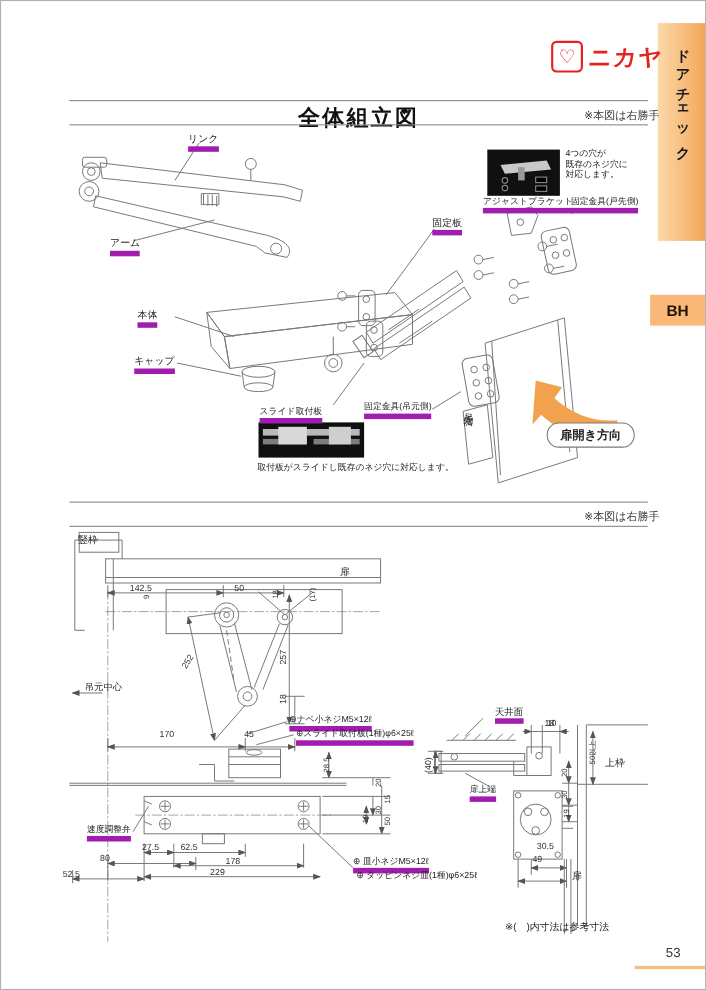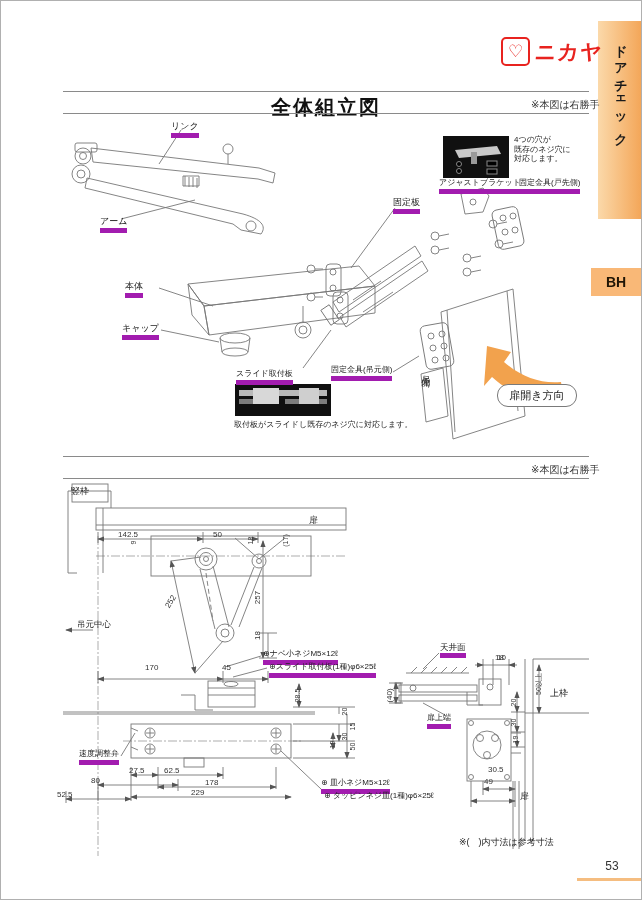--- a/index.html
+++ b/index.html
@@ -25,21 +25,21 @@
   .tab-bh{position:absolute;left:590px;top:267px;width:50px;height:28px;
           background:#f9b877;display:flex;align-items:center;justify-content:center;
           font-size:14px;font-weight:bold;color:#201505;}
   .logo{position:absolute;left:500px;top:36px;display:flex;align-items:center;gap:5px;}
   .logo-box{width:25px;height:25px;border:2.5px solid #e8231f;border-radius:5px;
             display:flex;align-items:center;justify-content:center;
             color:#e8231f;font-size:17px;line-height:1;}
   .logo-text{color:#e8231f;font-size:21px;font-weight:bold;transform:skewX(-6deg);letter-spacing:1px;}
   .pill{position:absolute;left:496px;top:383px;width:78px;height:21px;border:1px solid #7a7a7a;
         border-radius:11px;display:flex;align-items:center;justify-content:center;
-        font-size:11px;font-weight:normal;color:#222;background:#fff;}
+        font-size:11px;font-weight:bold;color:#222;background:#fff;}
   .vtag{position:absolute;left:419px;top:368px;writing-mode:vertical-rl;text-orientation:upright;
         font-size:9px;color:#222;letter-spacing:1px;transform:rotate(6deg);}
   .pagenum{position:absolute;left:596px;top:858px;font-size:12px;color:#333;width:30px;text-align:center;}
   .pagenum-rule{position:absolute;left:576px;top:877px;width:64px;height:3px;background:#f5bd80;}
   svg{position:absolute;overflow:visible;}
 </style>
 </head>
 <body>
 
 <div class="page">
@@ -400,21 +400,21 @@
   <div class="dim s rot" style="left:348px;top:742px">50</div>
   <div class="lbl u" style="left:78px;top:748px;font-size:8px">速度調整弁</div>
   <div class="dim" style="left:128px;top:765px">27.5</div>
   <div class="dim" style="left:163px;top:765px">62.5</div>
   <div class="dim" style="left:90px;top:775px">80</div>
   <div class="dim" style="left:204px;top:777px">178</div>
   <div class="dim" style="left:190px;top:787px">229</div>
   <div class="dim" style="left:56px;top:789px">52.5</div>
   <div class="lbl u" style="left:320px;top:777px;font-size:8px">⊕ 皿小ネジM5×12ℓ</div>
   <div class="lbl" style="left:323px;top:790px;font-size:8px">⊕ タッピンネジ皿(1種)φ6×25ℓ</div>
-  <div class="lbl u" style="left:439px;top:641px;font-size:8.5px">天井面</div>
+  <div class="lbl u" style="left:449px;top:641px;font-size:8.5px">天井面</div>
   <div class="dim" style="left:496px;top:652px">10</div>
   <div class="dim" style="left:494px;top:652px">18</div>
   <div class="dim rot" style="left:381px;top:690px">(40)</div>
   <div class="lbl u" style="left:426px;top:712px;font-size:8px">扉上端</div>
   <div class="lbl" style="left:549px;top:687px">上枠</div>
   <div class="dim s rot" style="left:527px;top:678px">50以上</div>
   <div class="dim s rot" style="left:509px;top:698px">20</div>
   <div class="dim s rot" style="left:509px;top:718px">30</div>
   <div class="dim s rot" style="left:511px;top:735px">19</div>
   <div class="dim" style="left:487px;top:764px">30.5</div>

